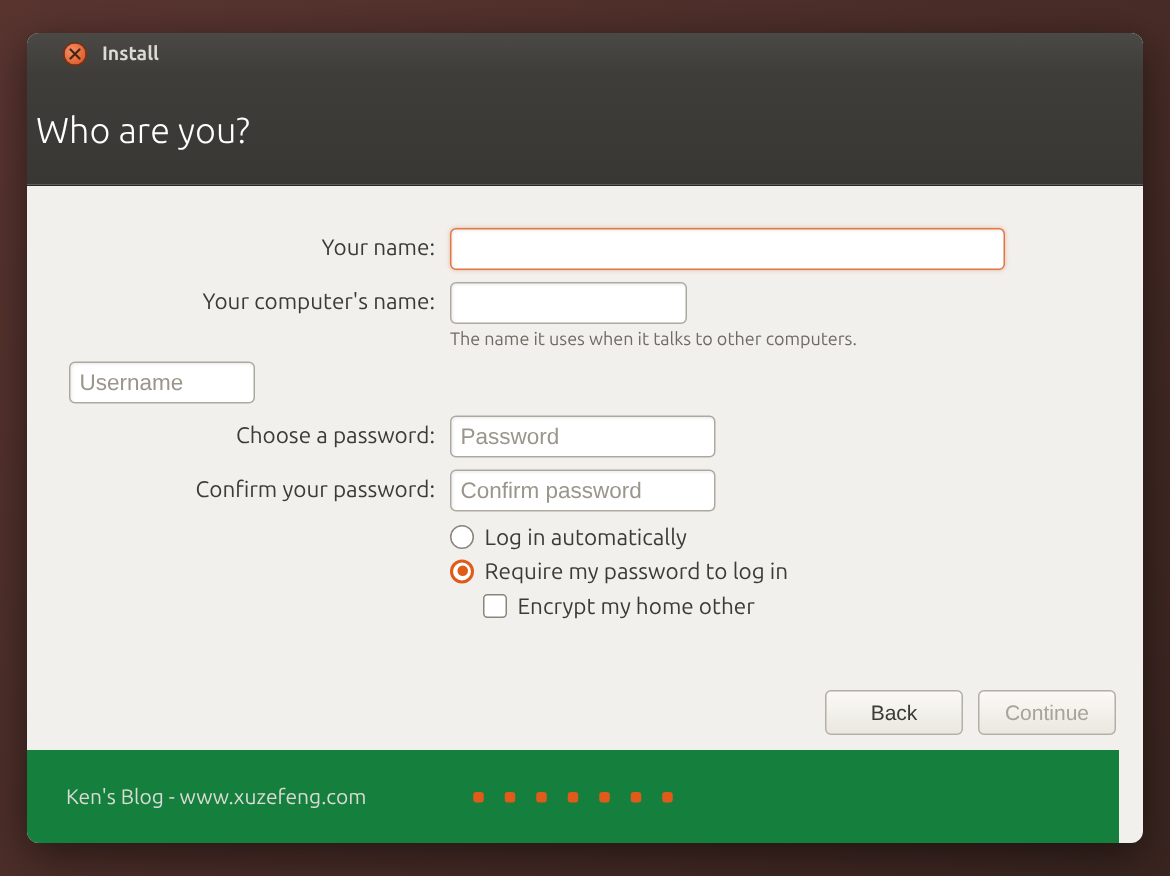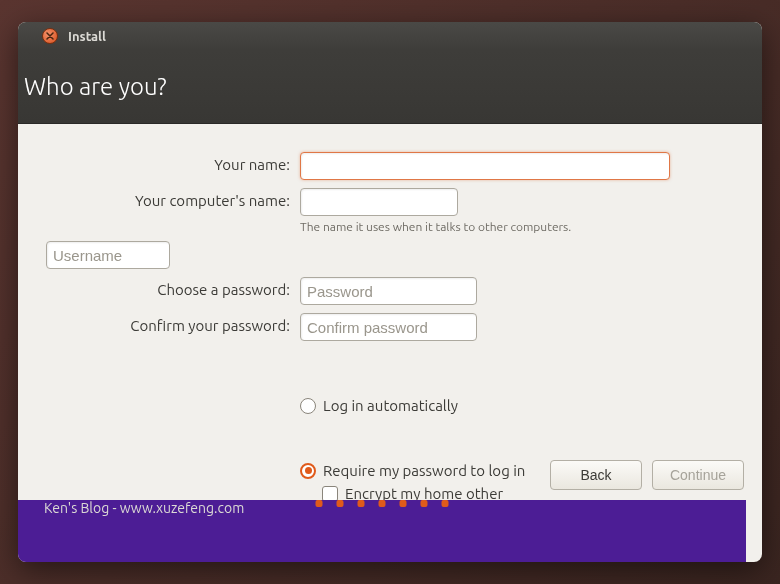--- a/index.html
+++ b/index.html
@@ -104,21 +104,20 @@
   color: #6f6c65;
   margin-top: 4px;
 }
 .radio-row, .check-row {
   display: flex;
   align-items: center;
   gap: 7px;
   margin-bottom: 6px;
   font-size: 15px;
   color: #3c3b37;
-  margin-top: 48px;
 }
 .check-row { margin-left: 22px; margin-top: 2px; }
 .radio {
   width: 16px;
   height: 16px;
   border-radius: 50%;
   border: 1px solid #8a857b;
   background: #fff;
   display: flex;
   align-items: center;
@@ -165,22 +164,23 @@
 .btn.disabled {
   color: #a6a39a;
   cursor: default;
 }
 .footer {
   position: absolute;
   bottom: 0;
   left: 0;
   right: 16px;
   height: 62px;
-  background: #4c1d95;
-  display: flex;
+  background: #15803d;
+  display: flex;
+  align-items: center;
   padding: 0 26px;
   justify-content: space-between;
 }
 .footer-text {
   color: #dcdad5;
   font-size: 14px;
 }
 .dots {
   display: flex;
   gap: 14px;

